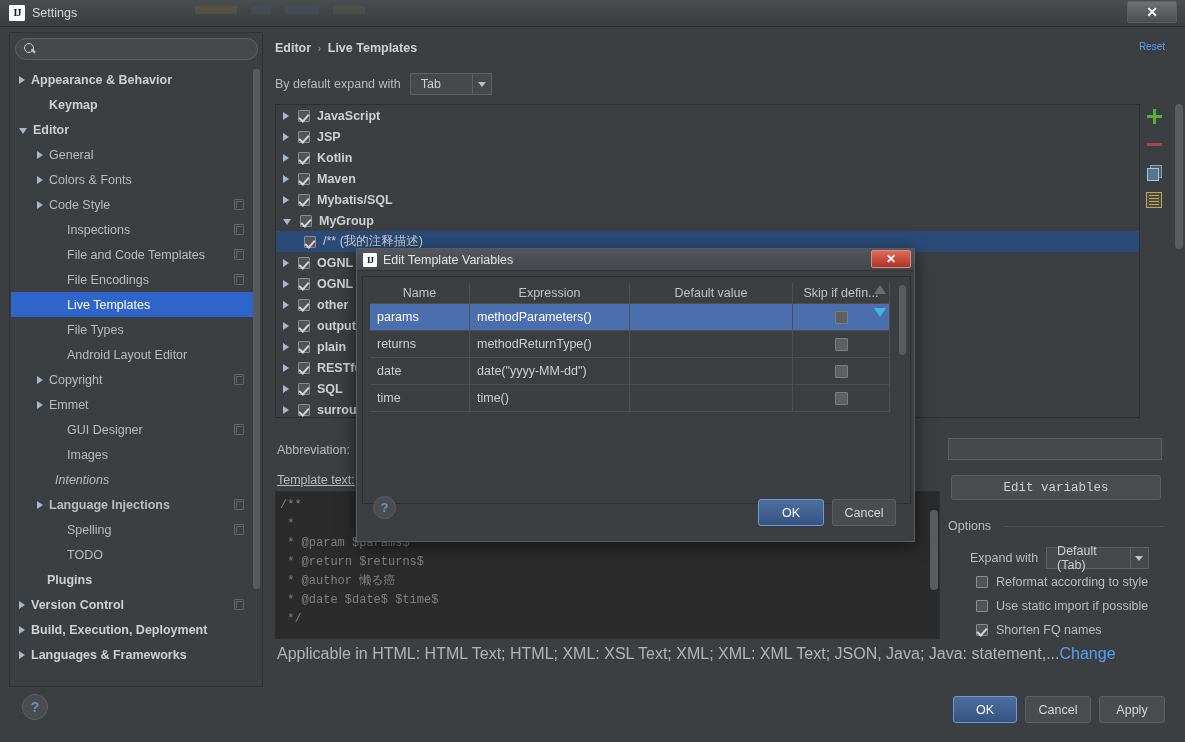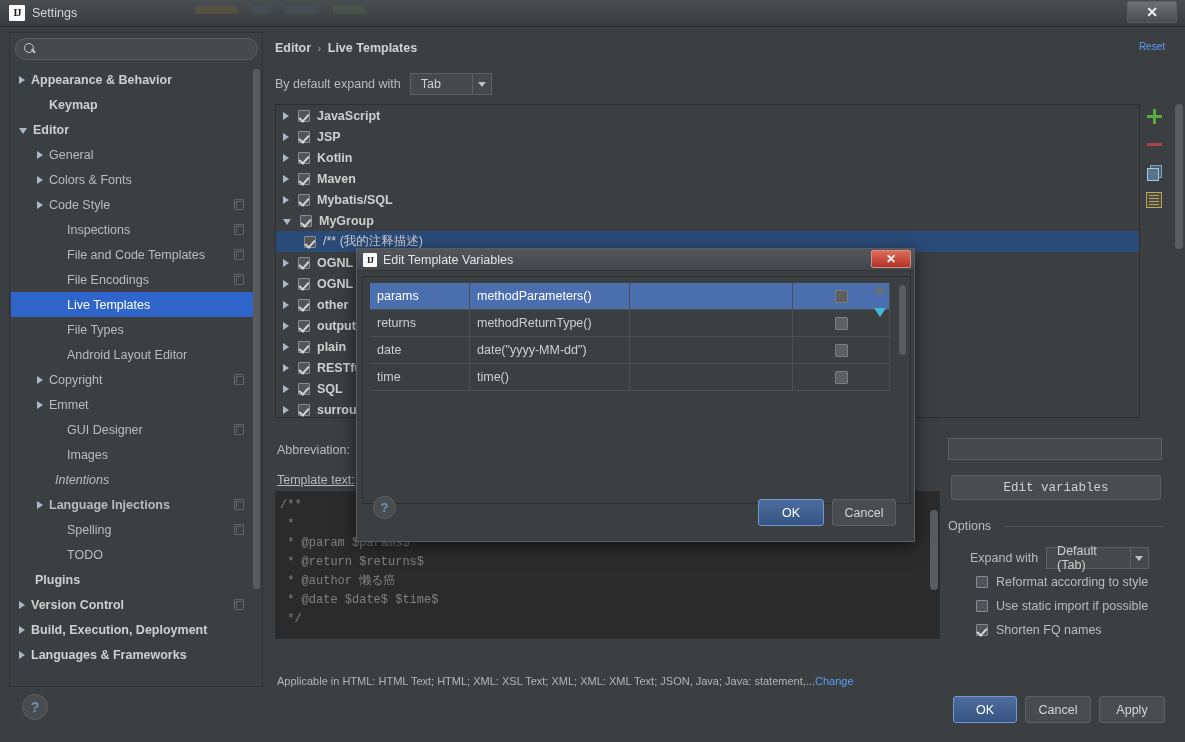--- a/index.html
+++ b/index.html
@@ -212,21 +212,21 @@
     background: #2b2b2b; border: 1px solid #2e2e2e;
     font-family: "Liberation Mono", monospace; font-size: 12px;
     padding: 4px 0 0 4px; overflow: hidden; line-height: 19px;
   }
   .code-line { white-space: pre; color: #808080; }
   .code-sb {
     position: absolute; left: 930px; top: 510px; width: 8px; height: 80px;
     background: #5a5d5f; border-radius: 4px;
   }
   .applicable {
-    position: absolute; left: 277px; top: 675px; font-size: 11px; color: #b4b4b4;
+    position: absolute; left: 277px; top: 645px; font-size: 16px; color: #b4b4b4;
     white-space: nowrap;
   }
   .applicable a { color: #589df6; text-decoration: none; }
 
   
   .edit-vars-btn {
     position: absolute; left: 951px; top: 475px; width: 210px; height: 25px;
     background: #4a4d4f; border: 1px solid #5d6062; border-radius: 3px;
     color: #d0d0d0; font-size: 12.5px;
     display: flex; align-items: center; justify-content: center; font-family: Liberation Mono, monospace;
@@ -447,21 +447,21 @@
         </div>
         <div class="trow" style="padding-left: 44px;">
           <span class="arrow none"></span>
           <span class="tlabel">Spelling</span>
           <span class="copy-ico"></span>
         </div>
         <div class="trow" style="padding-left: 44px;">
           <span class="arrow none"></span>
           <span class="tlabel">TODO</span>
         </div>
-        <div class="trow" style="padding-left: 12px;">
+        <div class="trow" style="padding-left: 24px;">
           <span class="arrow none"></span>
           <span class="tlabel bold">Plugins</span>
         </div>
         <div class="trow" style="padding-left: 8px;">
           <span class="arrow right"></span>
           <span class="tlabel bold">Version Control</span>
           <span class="copy-ico"></span>
         </div>
         <div class="trow" style="padding-left: 8px;">
           <span class="arrow right"></span>
@@ -636,20 +636,26 @@
   <div class="btn" id="apply-main">Apply</div>
 
   <div class="modal">
     <div class="modal-tb">
       <div class="tb-icon">IJ</div>
       <div class="modal-title">Edit Template Variables</div>
       <div class="modal-close">✕</div>
     </div>
     <div class="modal-body">
       <div class="vtable">
+        <div class="vt-head" id="vt-head">
+            <div class="col-name">Name</div>
+            <div class="col-expr">Expression</div>
+            <div class="col-def">Default value</div>
+            <div class="col-skip">Skip if defin...</div>
+          </div>
         <div id="vt-body">
             <div class="vt-row sel">
               <div class="col-name">params</div>
               <div class="col-expr">methodParameters()</div>
               <div class="col-def"></div>
               <div class="col-skip">
                 <span class="skip-chk"></span>
               </div>
             </div>
             <div class="vt-row">

